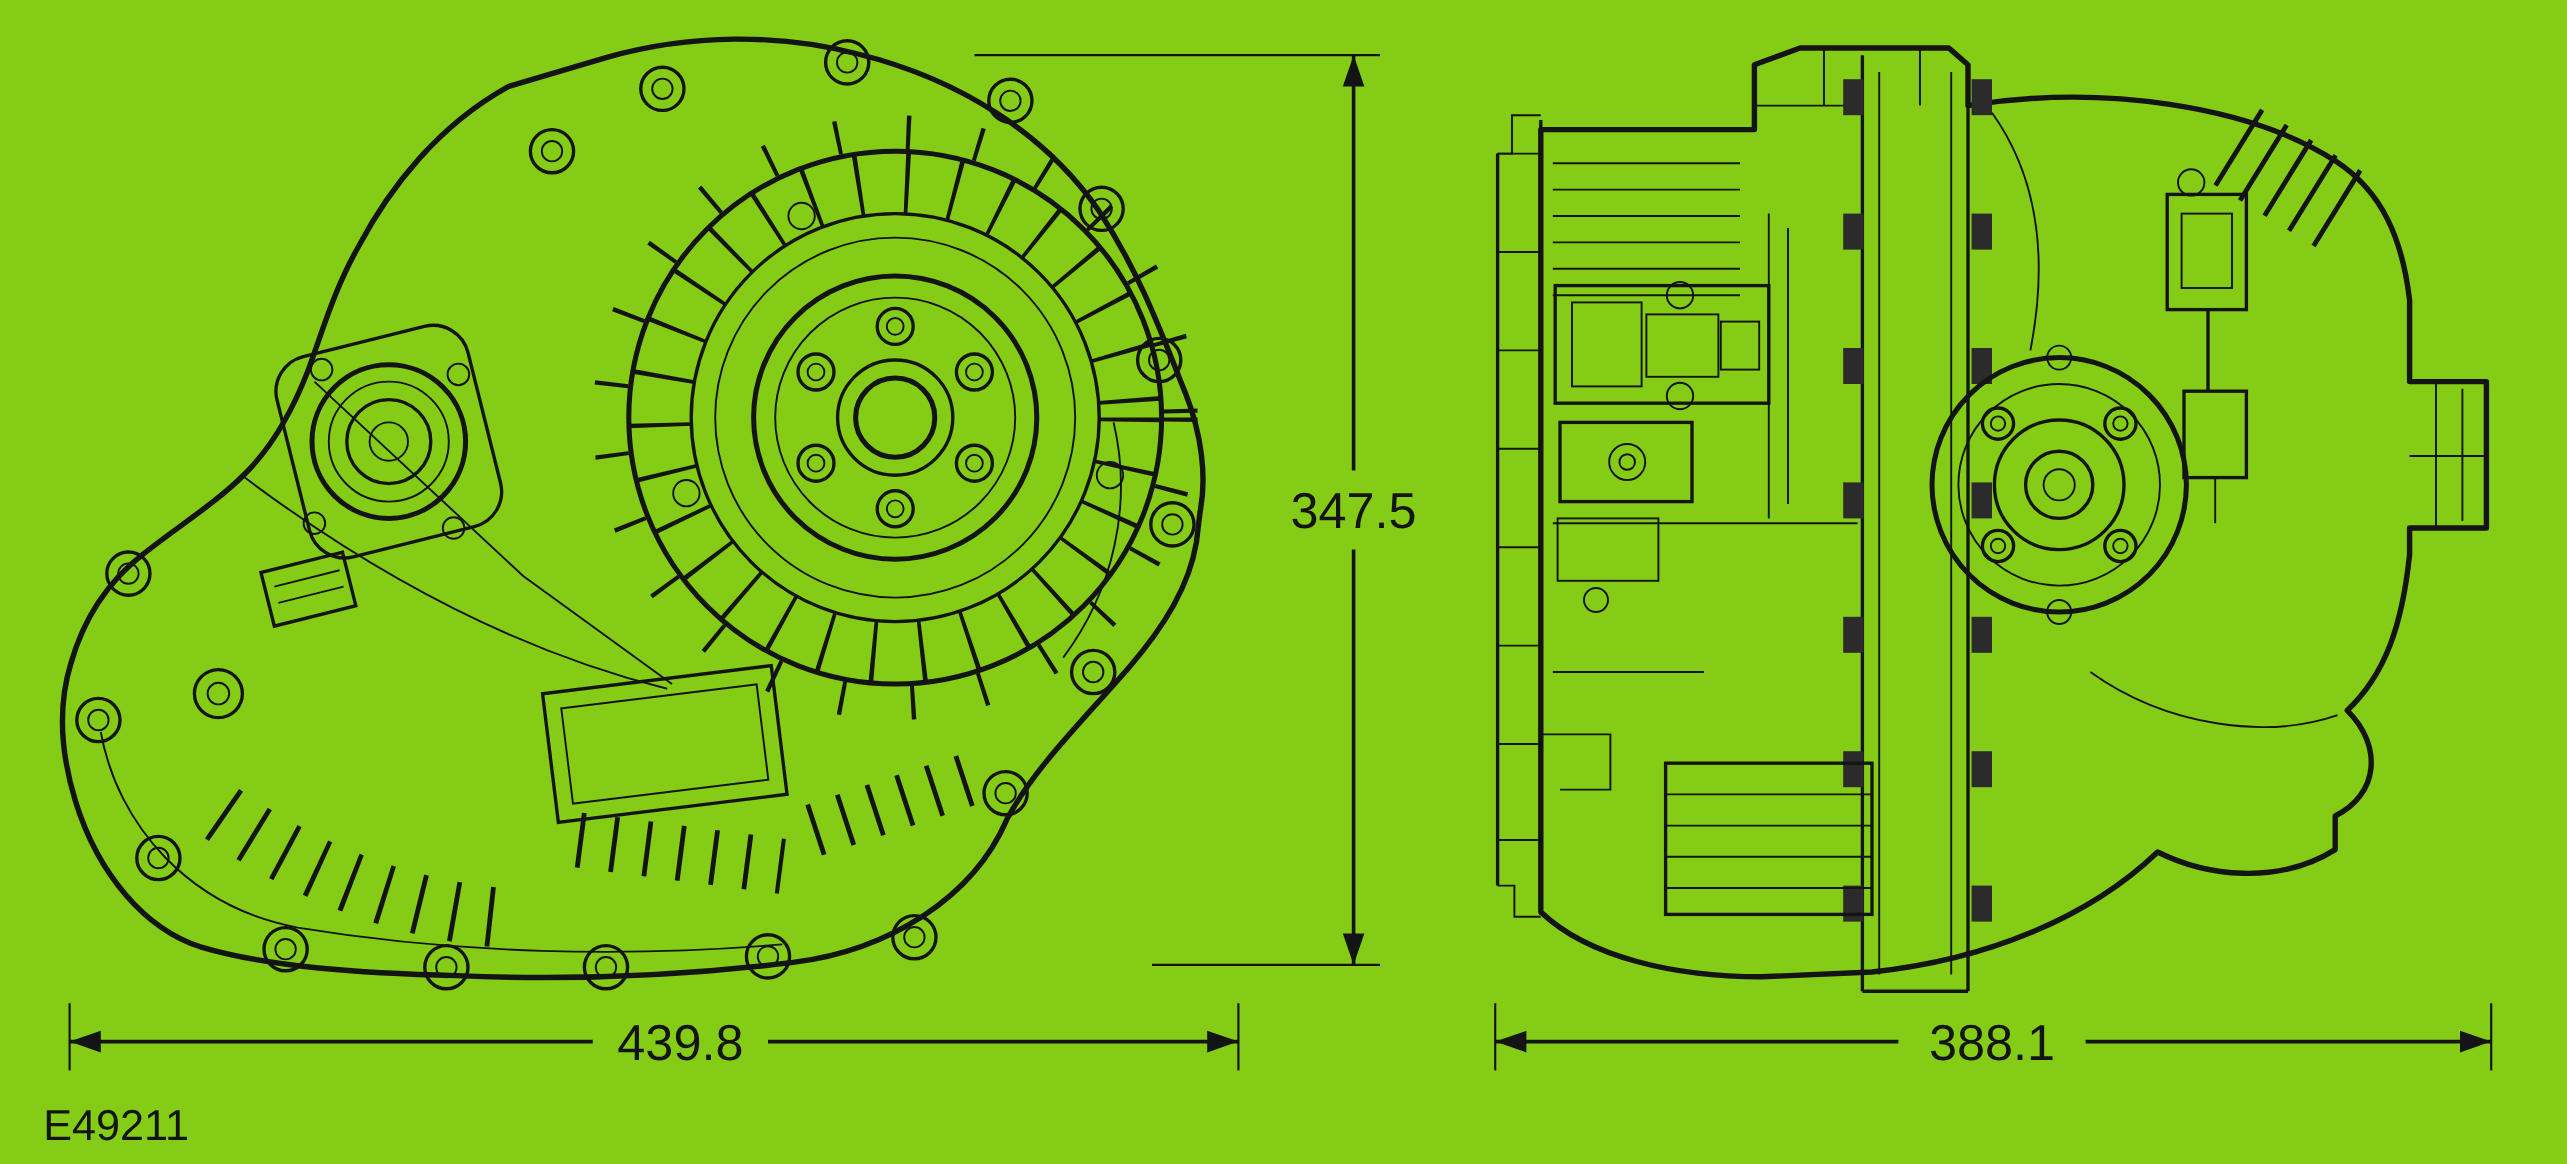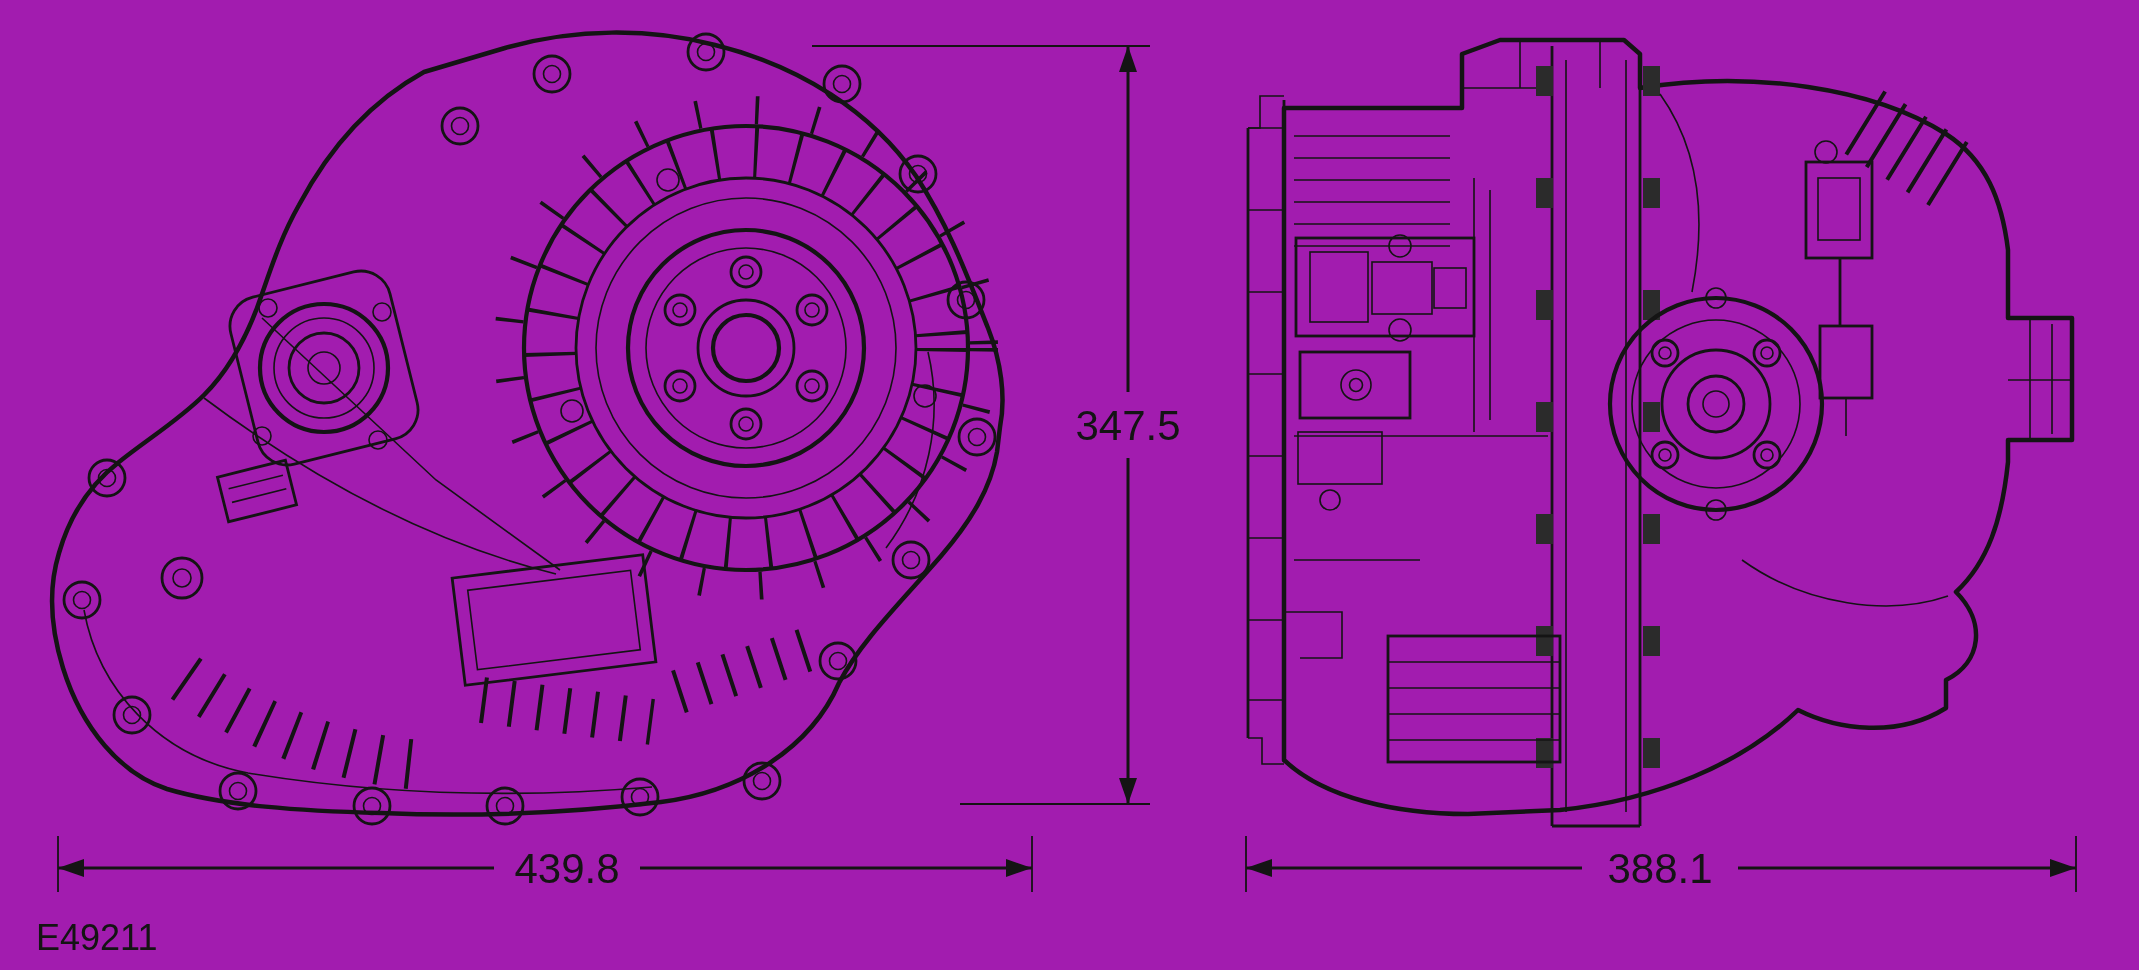--- a/index.html
+++ b/index.html
@@ -4,21 +4,21 @@
 <style>
   html, body {
     margin: 0;
     padding: 0;
     background: #ffffff;
   }
   .canvas {
     position: relative;
     width: 2139px;
     height: 970px;
-    background: #a21caf;
+    background: #84cc16;
     overflow: hidden;
   }
   svg { display: block; }
   .outline { fill: none; stroke: #141414; stroke-width: 4.5; stroke-linejoin: round; stroke-linecap: round; }
   .mid     { fill: none; stroke: #141414; stroke-width: 2.8; }
   .mid2    { fill: none; stroke: #141414; stroke-width: 4.2; }
   .thin    { fill: none; stroke: #141414; stroke-width: 1.6; }
   .fins    { fill: none; stroke: #141414; }
   .dim     { stroke: #141414; stroke-width: 3; }
   .ext     { stroke: #141414; stroke-width: 1.8; }

